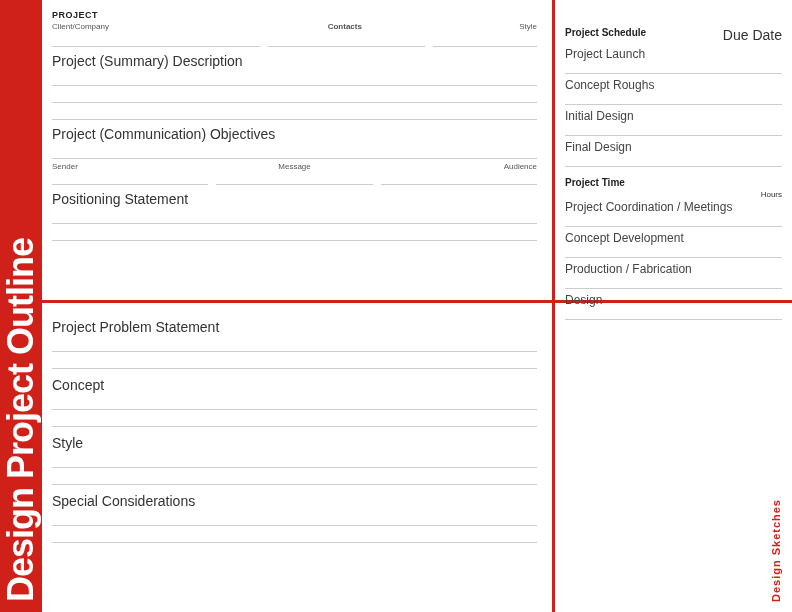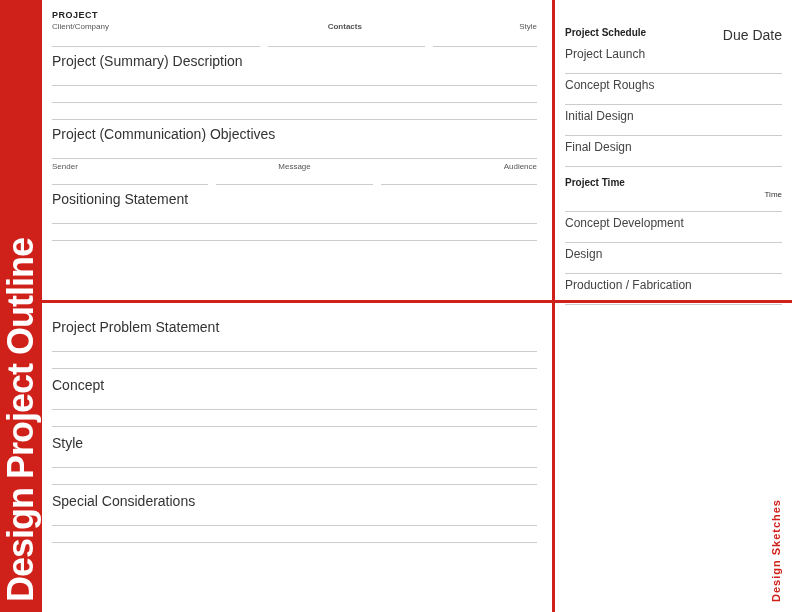--- a/index.html
+++ b/index.html
@@ -304,36 +304,37 @@
     <div class="schedule-item">
       <div class="schedule-item-label">Final Design</div>
       <div class="schedule-item-line"></div>
     </div>
 
     <div style="margin-top: 10px;">
       <div style="display: flex; justify-content: space-between; align-items: baseline; margin-bottom: 2px;">
         <span class="schedule-title">Project Time</span>
       </div>
       <div class="project-time-header">
-        <span class="hours-label">Time</span>
+        <span class="hours-label">Hours</span>
       </div>
 
       <div class="schedule-item">
+        <div class="schedule-item-label">Project Coordination / Meetings</div>
         <div class="schedule-item-line"></div>
       </div>
       <div class="schedule-item">
         <div class="schedule-item-label">Concept Development</div>
         <div class="schedule-item-line"></div>
       </div>
       <div class="schedule-item">
+        <div class="schedule-item-label">Production / Fabrication</div>
+        <div class="schedule-item-line"></div>
+      </div>
+      <div class="schedule-item">
         <div class="schedule-item-label">Design</div>
-        <div class="schedule-item-line"></div>
-      </div>
-      <div class="schedule-item">
-        <div class="schedule-item-label">Production / Fabrication</div>
         <div class="schedule-item-line"></div>
       </div>
     </div>
   </div>
 
   <div class="quadrant-lb">
 
     <div class="subsection-label">Project Problem Statement</div>
     <div class="full-line"></div>
     <div class="full-line"></div>

